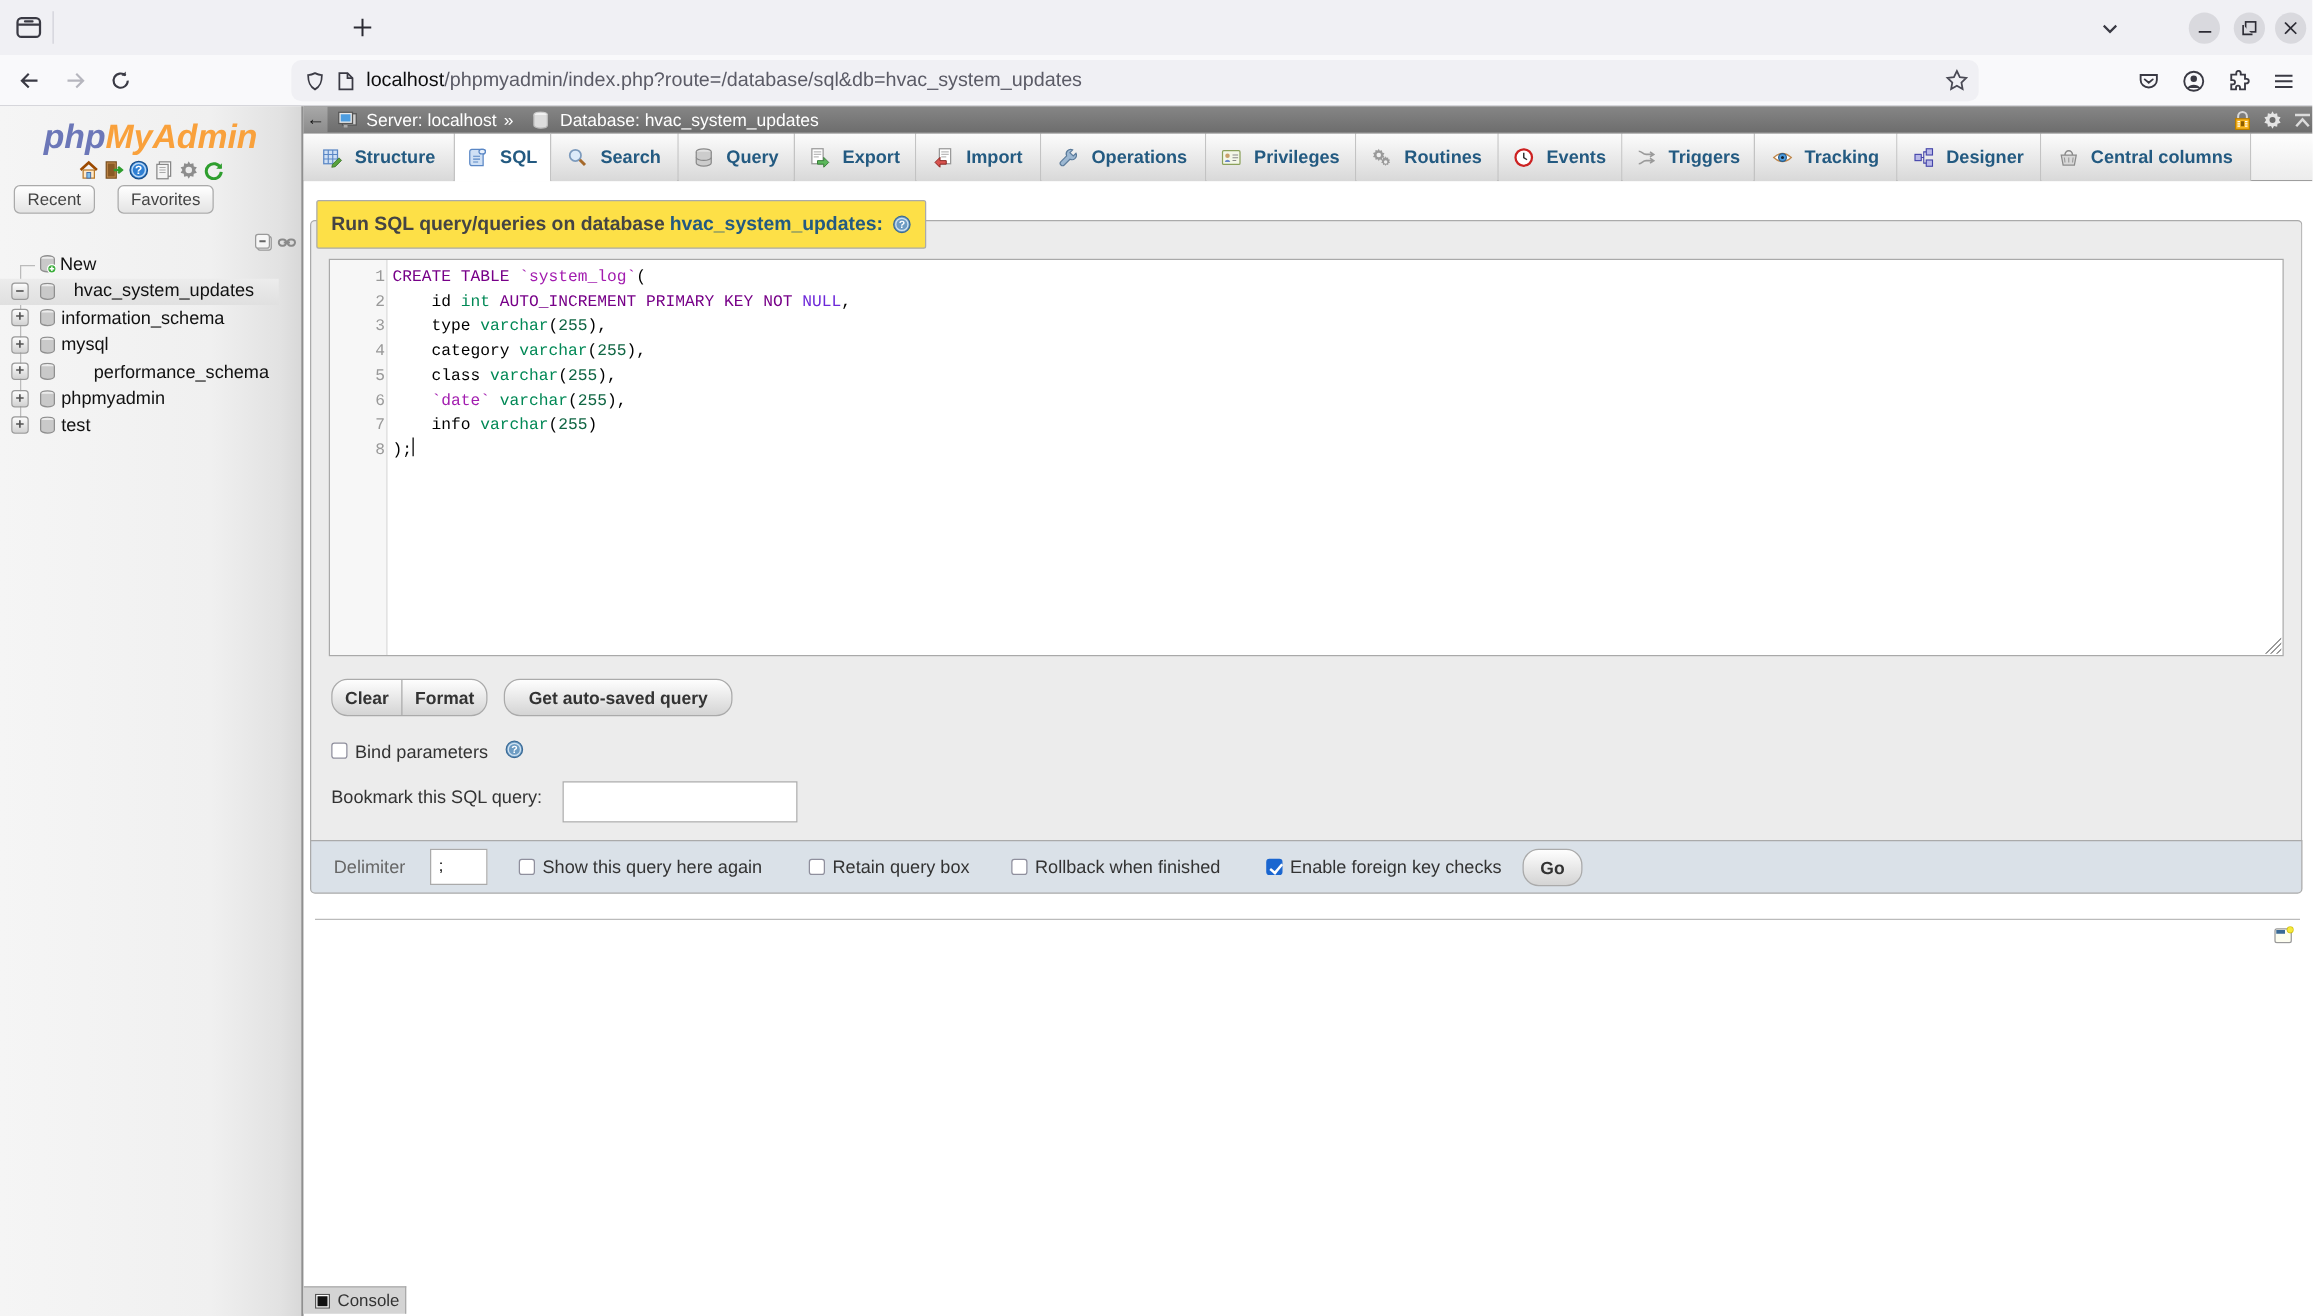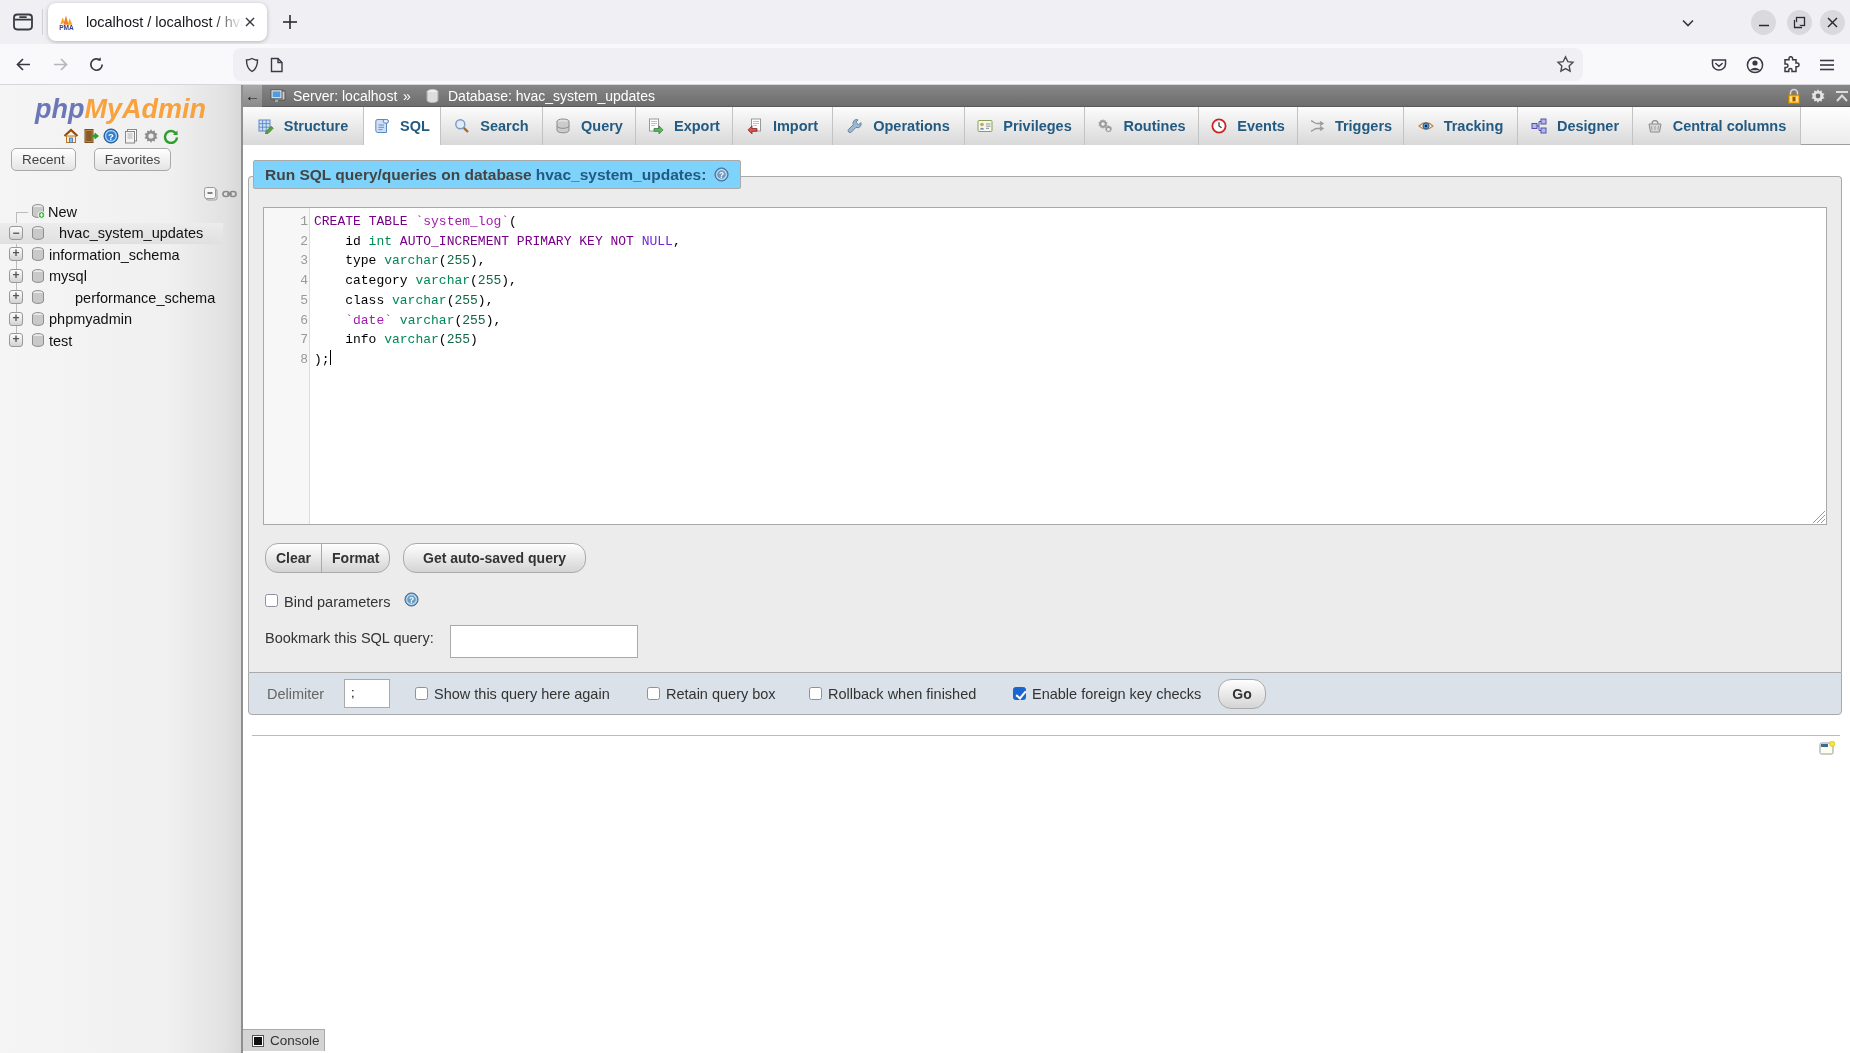--- a/index.html
+++ b/index.html
@@ -51,21 +51,21 @@
 
 .tabnav{position:relative;height:38px;background:linear-gradient(#fdfdfd,#d7d7d7);border-bottom:1px solid #9e9e9e;display:flex}
 .ntab{height:38px;border-right:1px solid #c3c3c3;display:flex;align-items:center;justify-content:center;gap:10px;font-size:14.5px;font-weight:bold;color:#235a81;background:linear-gradient(#fcfcfc,#d8d8d8)}
 .ntab svg{width:16px;height:16px;flex:0 0 auto}
 .ntab.act{position:relative;background:#fff}
 .ntab.act::after{content:"";position:absolute;left:0;right:0;bottom:-4px;height:4px;background:#fff}
 </style></head><body>
 <style>
 
 .content{position:relative;height:906px;background:#fff}
-.hdrbox{position:absolute;left:10px;top:15px;height:29px;background:#7dd3fc;border:1px solid #aaa;border-radius:2px;display:flex;align-items:center;padding:0 11px;font-size:15.5px;font-weight:bold;color:#444;z-index:3}
+.hdrbox{position:absolute;left:10px;top:15px;height:39px;background:#fde047;border:1px solid #aaa;border-radius:2px;display:flex;align-items:center;padding:0 11px;font-size:15.5px;font-weight:bold;color:#444;z-index:3}
 .hdrbox b{color:#235a81;margin-left:4px}
 .hdrbox svg{margin-left:8px}
 .fieldset{position:absolute;left:5px;top:31px;width:1594px;height:496px;background:#ececec;border:1px solid #aaa;border-bottom:0;border-radius:4px 4px 0 0}
 .editor{position:absolute;left:20px;top:62px;width:1564px;height:318px;background:#fff;border:1px solid #a9a9a9;display:flex;font-family:"Liberation Mono",monospace;font-size:13px;line-height:19.7px}
 .gutter{width:46px;background:#f7f7f7;border-right:1px solid #ddd;color:#999;text-align:right;padding:4px 1px 0 0;flex:0 0 auto}
 .code{padding:4px 0 0 4px;white-space:pre}
 .code .k{color:#708}.code .v{color:#a21caf}.code .t{color:#085}.code .n{color:#164}.code .a{color:#6d28d9}
 .cursor{display:inline-block;width:1px;height:15px;background:#000;vertical-align:-2px}
 .rsz{position:absolute;right:1px;bottom:1px;width:13px;height:13px;background:
  linear-gradient(135deg,transparent 0 50%,#999 50% 56%,transparent 56% 66%,#999 66% 72%,transparent 72% 82%,#999 82% 88%,transparent 88%)}
@@ -84,33 +84,20 @@
 .consolebar{position:absolute;left:0;top:884px;width:82px;height:22px;background:#d4d4d4;border-top:1px solid #aaa;border-right:1px solid #aaa;display:flex;align-items:center;font-size:13.5px;color:#333}
 </style>
 
 <div class="topbar">
  <svg class="ffview" viewBox="0 0 24 24" fill="none" stroke="#3a3a44" stroke-width="1.8">
       <rect x="3" y="4.5" width="18" height="15" rx="3.2"></rect>
       <line x1="3.5" y1="9.6" x2="20.5" y2="9.6"></line>
       <line x1="9" y1="7.1" x2="15" y2="7.1" stroke-linecap="round"></line>
     </svg>
  <div class="vsep"></div>
- <div class="btab">
-  <svg class="fav" viewBox="0 0 16 16">
-        <path d="M2 10 L4.5 3 L6 8 Z" fill="#f5a623"></path>
-        <path d="M5 10 L7.5 1.5 L10 10 Z" fill="#f08030"></path>
-        <path d="M9 10 L11 4 L13.5 10 Z" fill="#f5a623"></path>
-        <text x="8" y="15.2" font-size="6.2" font-weight="bold" fill="#2c3e8f" text-anchor="middle" font-family="Liberation Sans">PMA</text>
-      </svg>
-  <span class="ttl">localhost / localhost / hva</span>
-  <svg class="cls" viewBox="0 0 22 22" stroke="#3a3a44" stroke-width="1.4">
-        <line x1="7" y1="7" x2="15" y2="15"></line>
-        <line x1="15" y1="7" x2="7" y2="15"></line>
-      </svg>
- </div>
  <svg class="newtab" viewBox="0 0 28 28" stroke="#2b2a33" stroke-width="1.6">
       <line x1="14" y1="7" x2="14" y2="21"></line>
       <line x1="7" y1="14" x2="21" y2="14"></line>
     </svg>
  <svg class="tchev" viewBox="0 0 18 18" fill="none" stroke="#3a3a44" stroke-width="1.7">
       <path d="M4 6.5 L9 11.5 L14 6.5"></path>
     </svg>
  <div class="wbtn" style="left:1751px">
       <svg width="12" height="12" viewBox="0 0 12 12" stroke="#2b2a33" stroke-width="1.5">
         <line x1="1" y1="8.5" x2="11" y2="8.5"></line>
@@ -141,20 +128,21 @@
       <path d="M12.6 1.2 v3.4 h-3.4" fill="#3a3a44" stroke="none"></path>
     </svg>
  <div class="urlbar">
   <svg class="sh" viewBox="0 0 16 16" fill="none" stroke="#3a3a44" stroke-width="1.4">
         <path d="M8 1.5 C6 2.6 4.3 3 2.5 3 c0 5.5 1 9 5.5 11.5 C12.5 12 13.5 8.5 13.5 3 11.7 3 10 2.6 8 1.5 Z"></path>
       </svg>
   <svg class="dc" viewBox="0 0 15 16" fill="none" stroke="#3a3a44" stroke-width="1.4">
         <path d="M2.5 1.5 h6.5 l4 4 v9 h-10.5 Z"></path>
         <path d="M9 1.5 v4 h4"></path>
       </svg>
+  <span class="utx"><b>localhost</b>/phpmyadmin/index.php?route=/database/sql&amp;db=hvac_system_updates</span>
  </div>
  <svg class="star" viewBox="0 0 19 19" fill="none" stroke="#4a4a55" stroke-width="1.4">
       <path d="M9.5 1.8 l2.35 4.9 5.15.6-3.85 3.7.95 5.2-4.6-2.6-4.6 2.6.95-5.2L2 7.3l5.15-.6Z"></path>
     </svg>
  <svg class="ric" style="left:1710px" viewBox="0 0 18 18" fill="none" stroke="#3a3a44" stroke-width="1.5">
       <path d="M2.5 4 h13 v4 a6.5 6 0 0 1 -13 0 Z"></path>
       <path d="M5.8 7.5 l3.2 2.7 3.2-2.7" stroke-linecap="round"></path>
     </svg>
  <svg class="ric" style="left:1746px" viewBox="0 0 18 18" fill="none" stroke="#3a3a44" stroke-width="1.5">
       <circle cx="9" cy="9" r="7.6"></circle>

